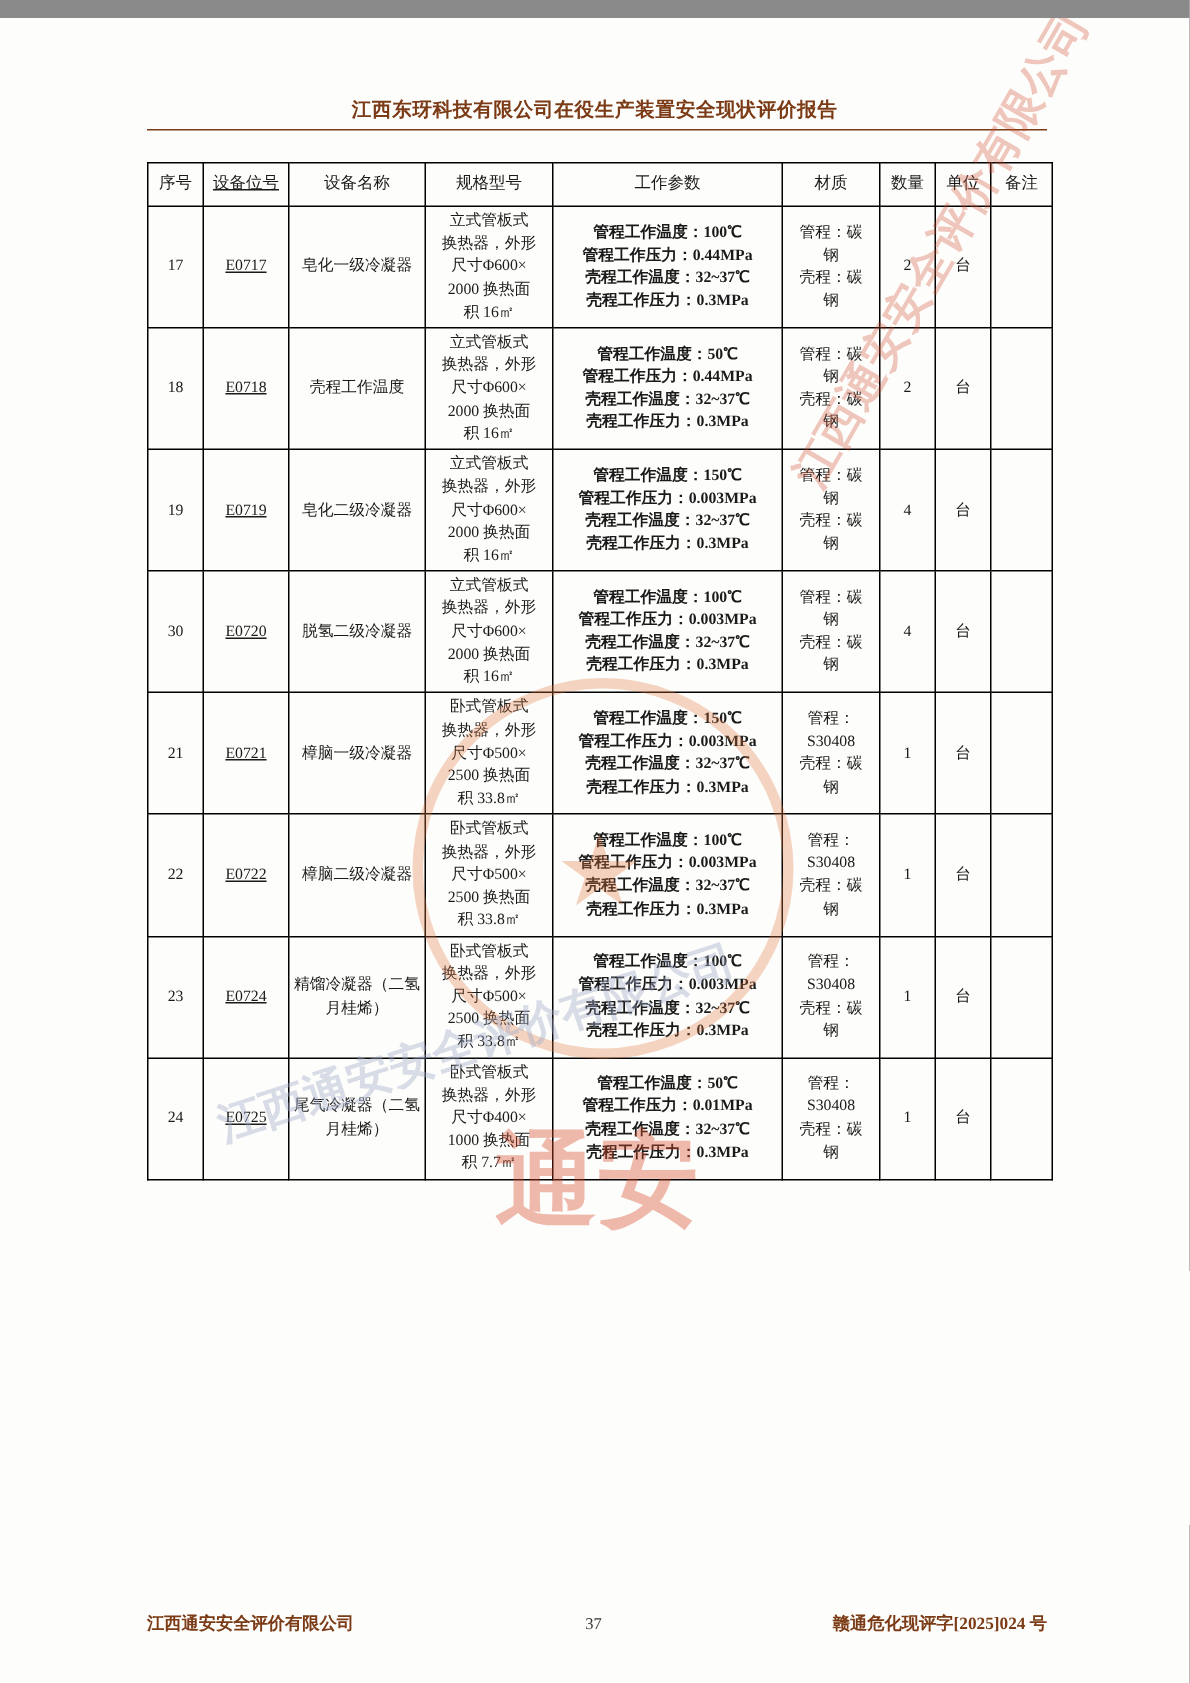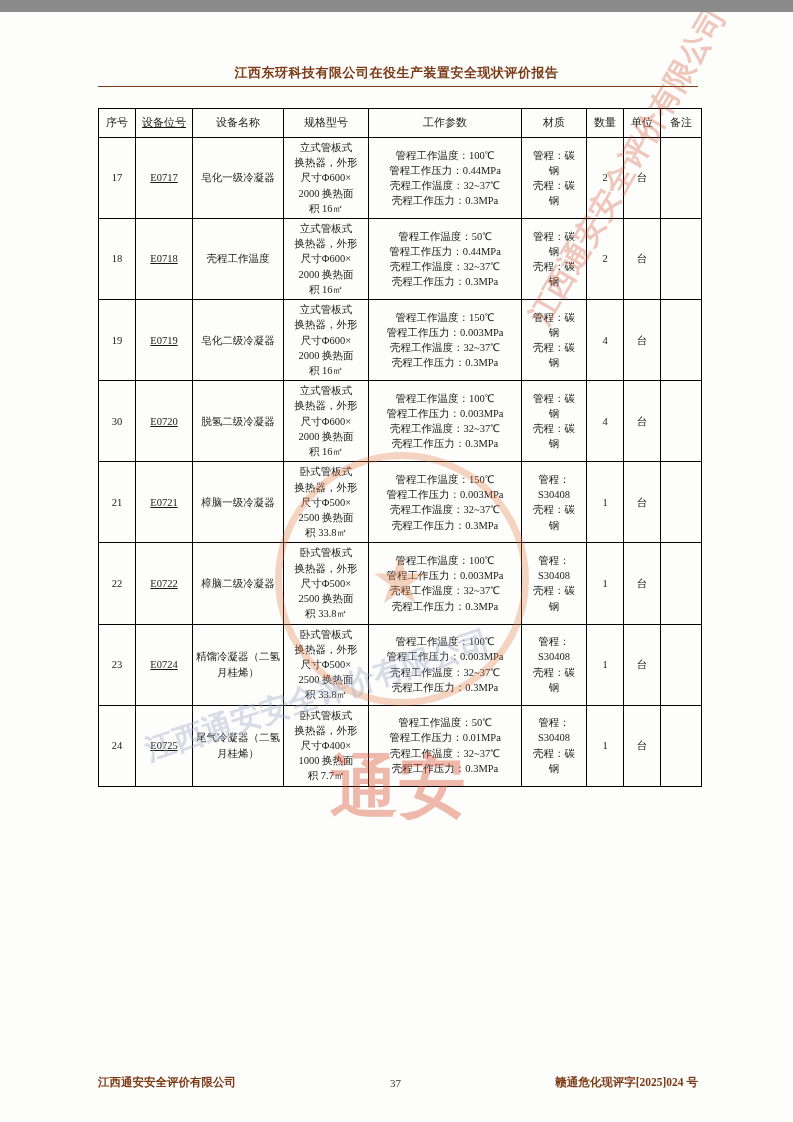--- a/index.html
+++ b/index.html
@@ -63,21 +63,21 @@
   .c-tag   { width: 54px; text-decoration: underline; }
   .c-name  { width: 88px; }
   .c-spec  { width: 82px; }
   .c-param { width: 150px; }
   .c-mat   { width: 62px; }
   .c-qty   { width: 34px; }
   .c-unit  { width: 34px; }
   .c-note  { width: 38px; }
   .cell-lines span { display: block; }
   .param { text-align: center; }
-  .param span { display: block; white-space: nowrap; }
+  .param span { display: block; white-space: nowrap; font-weight: bold; }
   .footer {
     position: absolute;
     bottom: 44px;
     left: 98px;
     width: 600px;
     font-family: "Liberation Serif", serif;
     font-size: 11.5px;
     font-weight: bold;
     color: #7b3b16;
     display: flex;

